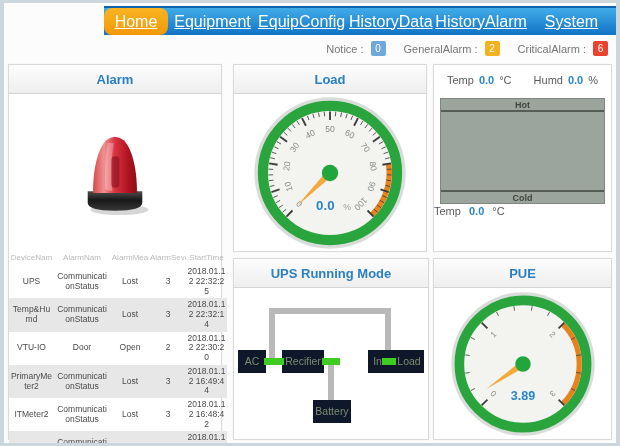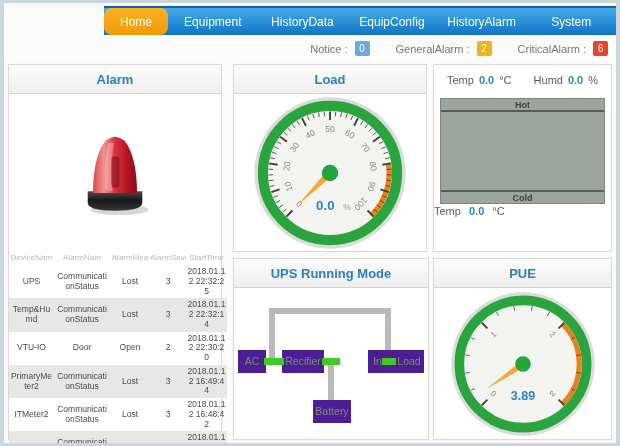--- a/index.html
+++ b/index.html
@@ -3,25 +3,25 @@
 <meta charset="utf-8">
 <style>
   *{margin:0;padding:0;box-sizing:border-box;}
   html,body{width:620px;height:446px;overflow:hidden;}
   body{background:#ccd6dd;font-family:"Liberation Sans",sans-serif;position:relative;}
   .screen{position:absolute;left:4px;top:3px;width:612px;height:440px;background:#fcfcfc;overflow:hidden;}
 
   
   .navbar{position:absolute;left:100px;top:3px;width:512px;height:29px;
     background:linear-gradient(#41ace9,#1273c5);border-top:2px solid #0e62b0;display:flex;}
-  .tab{flex:1;color:#fff;font-size:12px;display:flex;align-items:center;justify-content:center;cursor:pointer;white-space:nowrap;}
+  .tab{flex:1;color:#fff;font-size:16px;display:flex;align-items:center;justify-content:center;cursor:pointer;white-space:nowrap;text-decoration:underline;}
   .tab.active{background:linear-gradient(#f9b322,#f2990a);border-radius:8px;flex:0 0 64px;}
 
   
-  .status-bar{position:absolute;top:38px;right:8px;display:flex;align-items:center;gap:26px;}
+  .status-bar{position:absolute;top:38px;right:8px;display:flex;align-items:center;gap:18px;}
   .status-item{display:flex;align-items:center;font-size:11px;color:#767676;}
   .badge{display:inline-block;min-width:15px;height:15px;line-height:15px;border-radius:2px;
     color:#fff;font-size:10px;text-align:center;margin-left:7px;padding:0 2px;}
 
   
   .panel{position:absolute;background:#fff;border:1px solid #dadada;box-shadow:0 0 2px rgba(0,0,0,0.05);}
   .panel-header{height:29px;background:linear-gradient(#fcfcfc,#eeeeee);border-bottom:1px solid #d4d4d4;
     display:flex;align-items:center;justify-content:center;color:#2b7fc3;font-weight:bold;font-size:13px;}
   .panel-body{position:relative;}
 
@@ -48,21 +48,21 @@
   .env-group{display:flex;align-items:center;}
   .env-val{color:#2b86c8;font-weight:bold;margin:0 5px;}
   .hotcold{position:absolute;left:6px;right:6px;top:33px;height:106px;background:#9ba49d;border:1px solid #7e867f;}
   .hc-band{height:13px;font-size:9px;color:#41463f;text-align:center;line-height:13px;font-weight:bold;}
   .hc-hot{border-bottom:2px solid #565c56;}
   .hc-cold{position:absolute;left:0;right:0;bottom:0;border-top:2px solid #565c56;}
   .env-bottom{position:absolute;left:0;right:0;bottom:5px;text-align:left;font-size:11px;color:#5a5a5a;}
   .env-bottom .env-val{display:inline-block;}
 
   
-  .ups-node{position:absolute;background:#4c1d95;color:#7b8d6f;font-size:10.5px;height:23px;line-height:23px;text-align:center;}
+  .ups-node{position:absolute;background:#0f172a;color:#7b8d6f;font-size:10.5px;height:23px;line-height:23px;text-align:center;}
   .bypass-line{position:absolute;left:35px;top:20px;width:122px;height:53px;
     border:6px solid #b9b9b9;border-bottom:none;}
   .batt-line{position:absolute;left:94px;top:74px;width:6px;height:40px;background:#b9b9b9;}
   .conn{position:absolute;top:70px;height:7px;background:#3fcb21;}
   #conn-1{left:30px;width:20px;}
   #conn-2{left:88px;width:18px;}
   #conn-3{left:148px;width:14px;}
   #node-ac{left:4px;top:62px;width:28px;}
   #node-rec{left:48px;top:62px;width:42px;}
   #node-inv{left:104px;top:62px;width:46px;margin-left:30px;}
@@ -71,22 +71,22 @@
 </style>
 </head>
 <body>
 
 <div class="screen">
 
   <div class="navbar">
 
   <div class="tab active">Home</div>
       <div class="tab">Equipment</div>
+      <div class="tab">EquipConfig</div>
       <div class="tab">HistoryData</div>
-      <div class="tab">EquipConfig</div>
       <div class="tab">HistoryAlarm</div>
       <div class="tab">System</div>
     </div>
 
   <div class="status-bar">
 
   <span class="status-item">
         <span>Notice :</span>
         <span class="badge" style="background: rgb(111, 168, 220);">0</span>
       </span>

